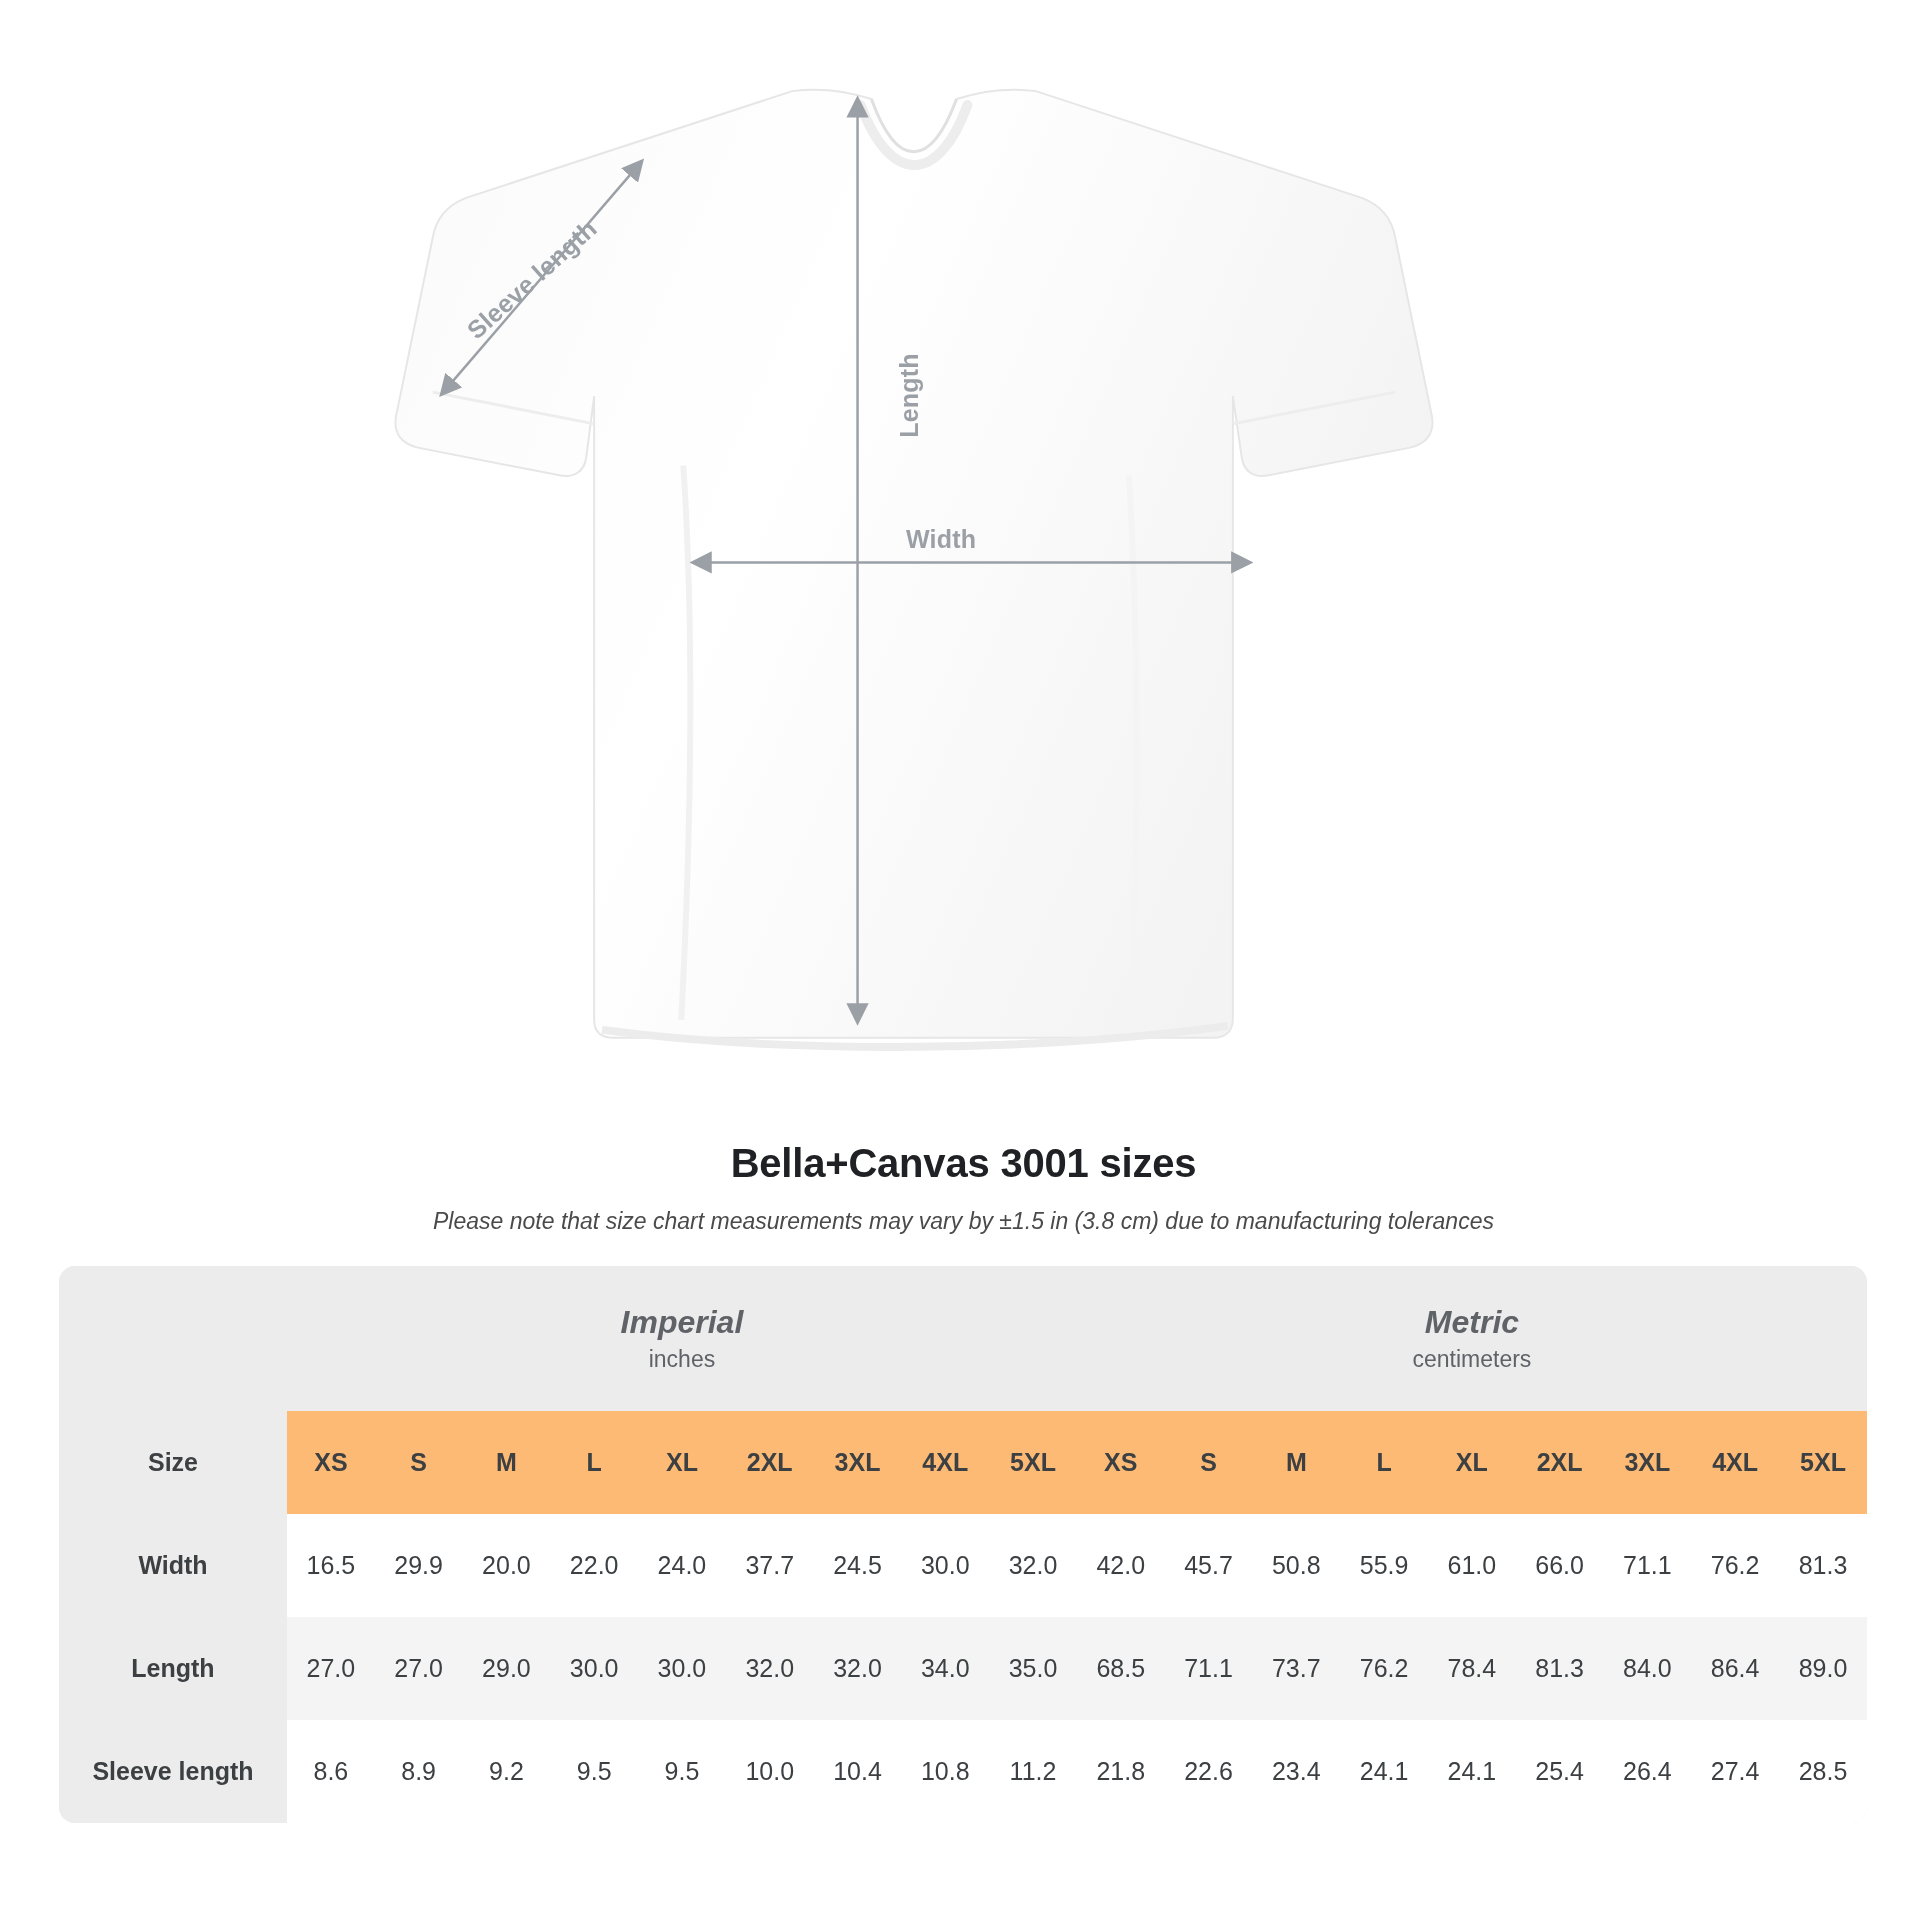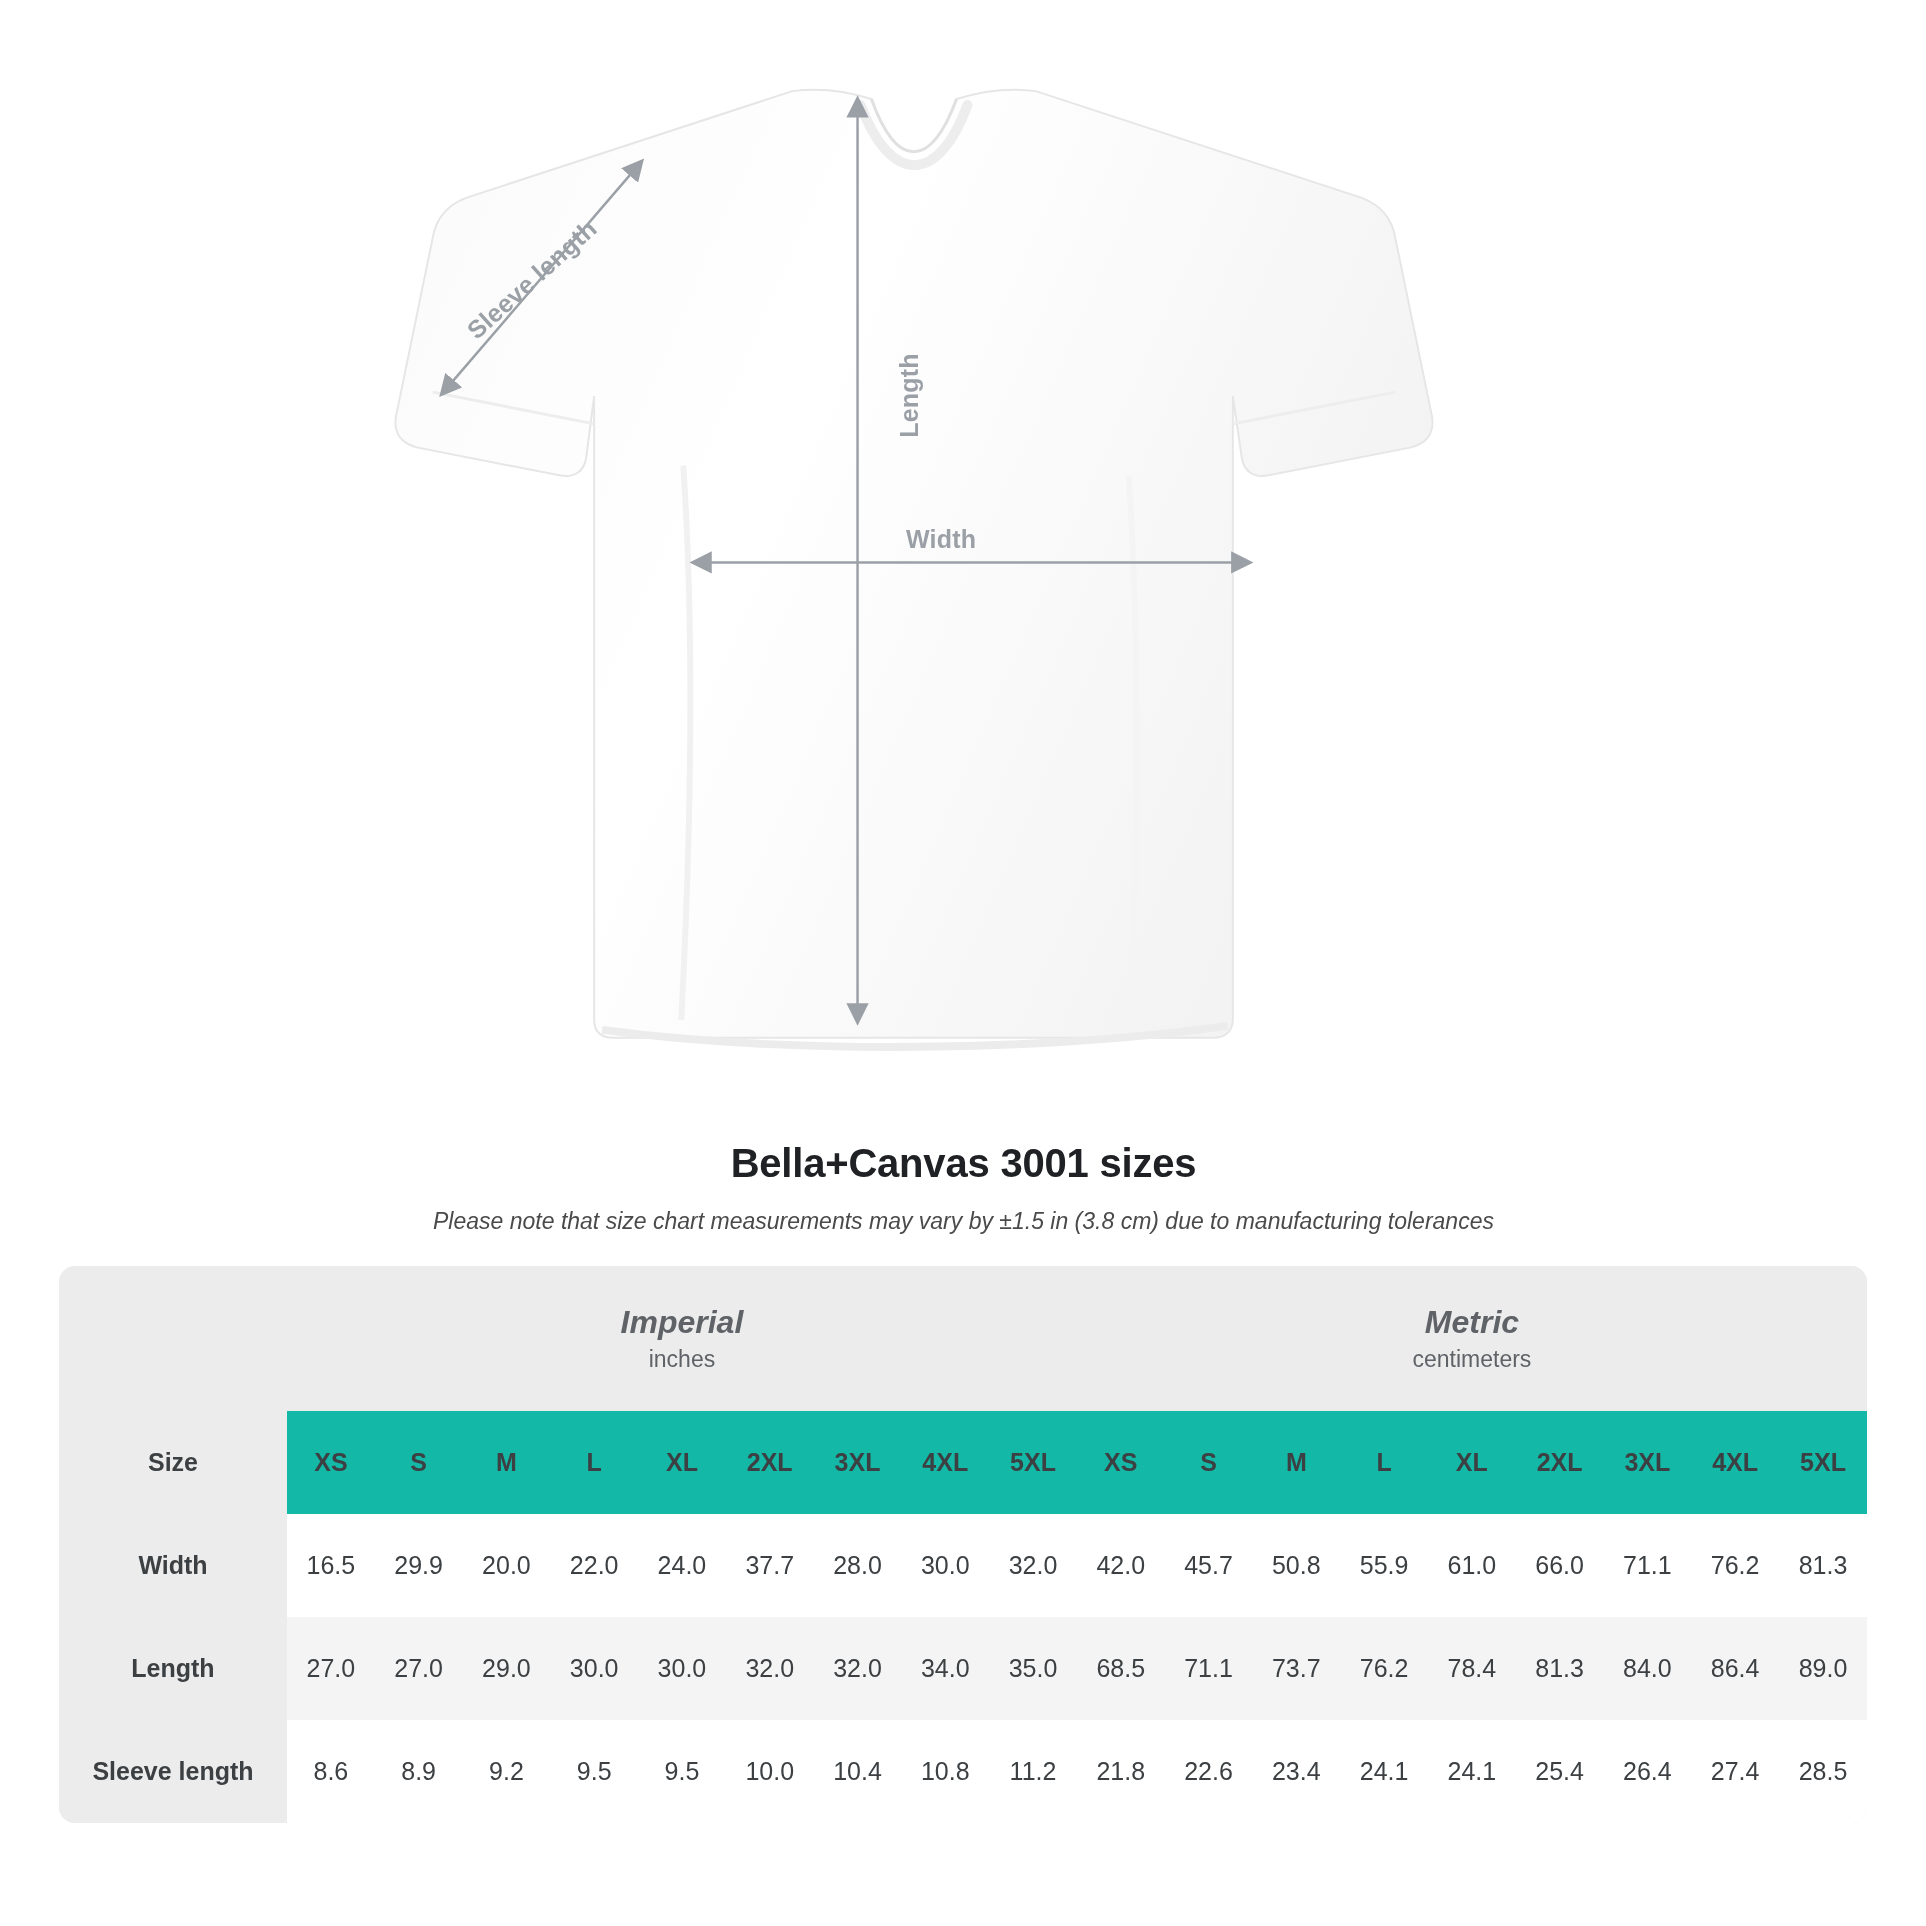--- a/index.html
+++ b/index.html
@@ -102,21 +102,21 @@
     color: #5f6368;
     line-height: 1.15;
   }
   .unit-sub {
     font-size: 23px;
     color: #5f6368;
     margin-top: 6px;
   }
   .hdr-row td {
     height: 103px;
-    background: #14b8a6;
+    background: #fdba74;
     font-weight: bold;
     color: #3c4043;
     font-size: 25px;
   }
   .hdr-row td.label-col {
     background: #ececec;
   }
   .label-col {
     width: 228px;
     background: #ececec;
@@ -247,21 +247,21 @@
         </tr>
 
         <tr class="data-row row-even">
           <td class="label-col hsep">Width</td>
           <td class="vsep hsep">16.5</td>
           <td class="vsep hsep">29.9</td>
           <td class="vsep hsep">20.0</td>
           <td class="vsep hsep">22.0</td>
           <td class="vsep hsep">24.0</td>
           <td class="vsep hsep">37.7</td>
-          <td class="vsep hsep">28.0</td>
+          <td class="vsep hsep">24.5</td>
           <td class="vsep hsep">30.0</td>
           <td class="vsep hsep">32.0</td>
           <td class="vsep hsep">42.0</td>
           <td class="vsep hsep">45.7</td>
           <td class="vsep hsep">50.8</td>
           <td class="vsep hsep">55.9</td>
           <td class="vsep hsep">61.0</td>
           <td class="vsep hsep">66.0</td>
           <td class="vsep hsep">71.1</td>
           <td class="vsep hsep">76.2</td>

